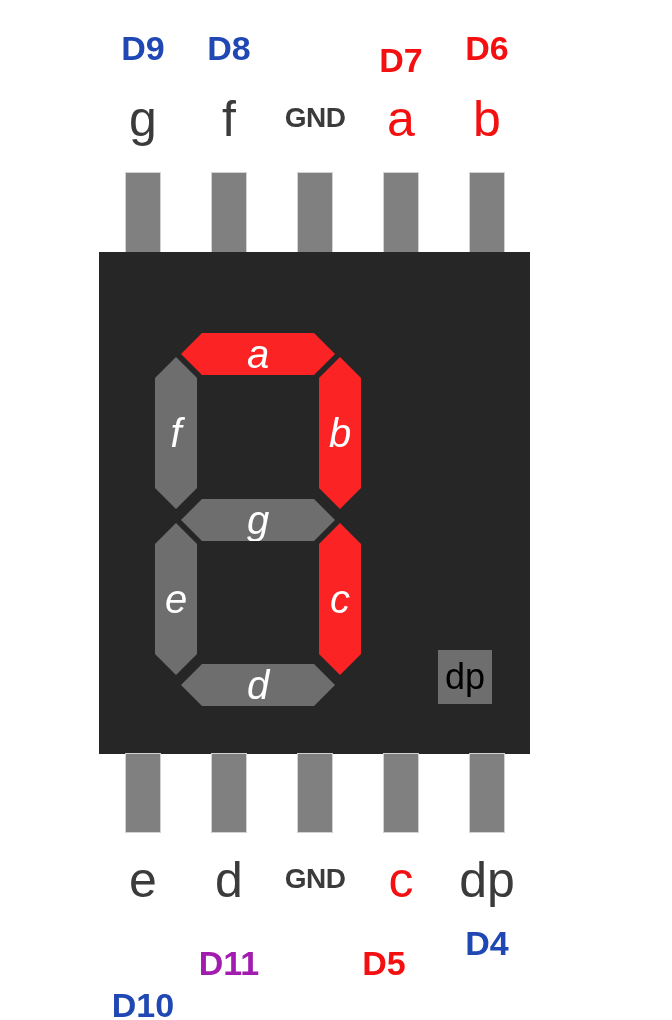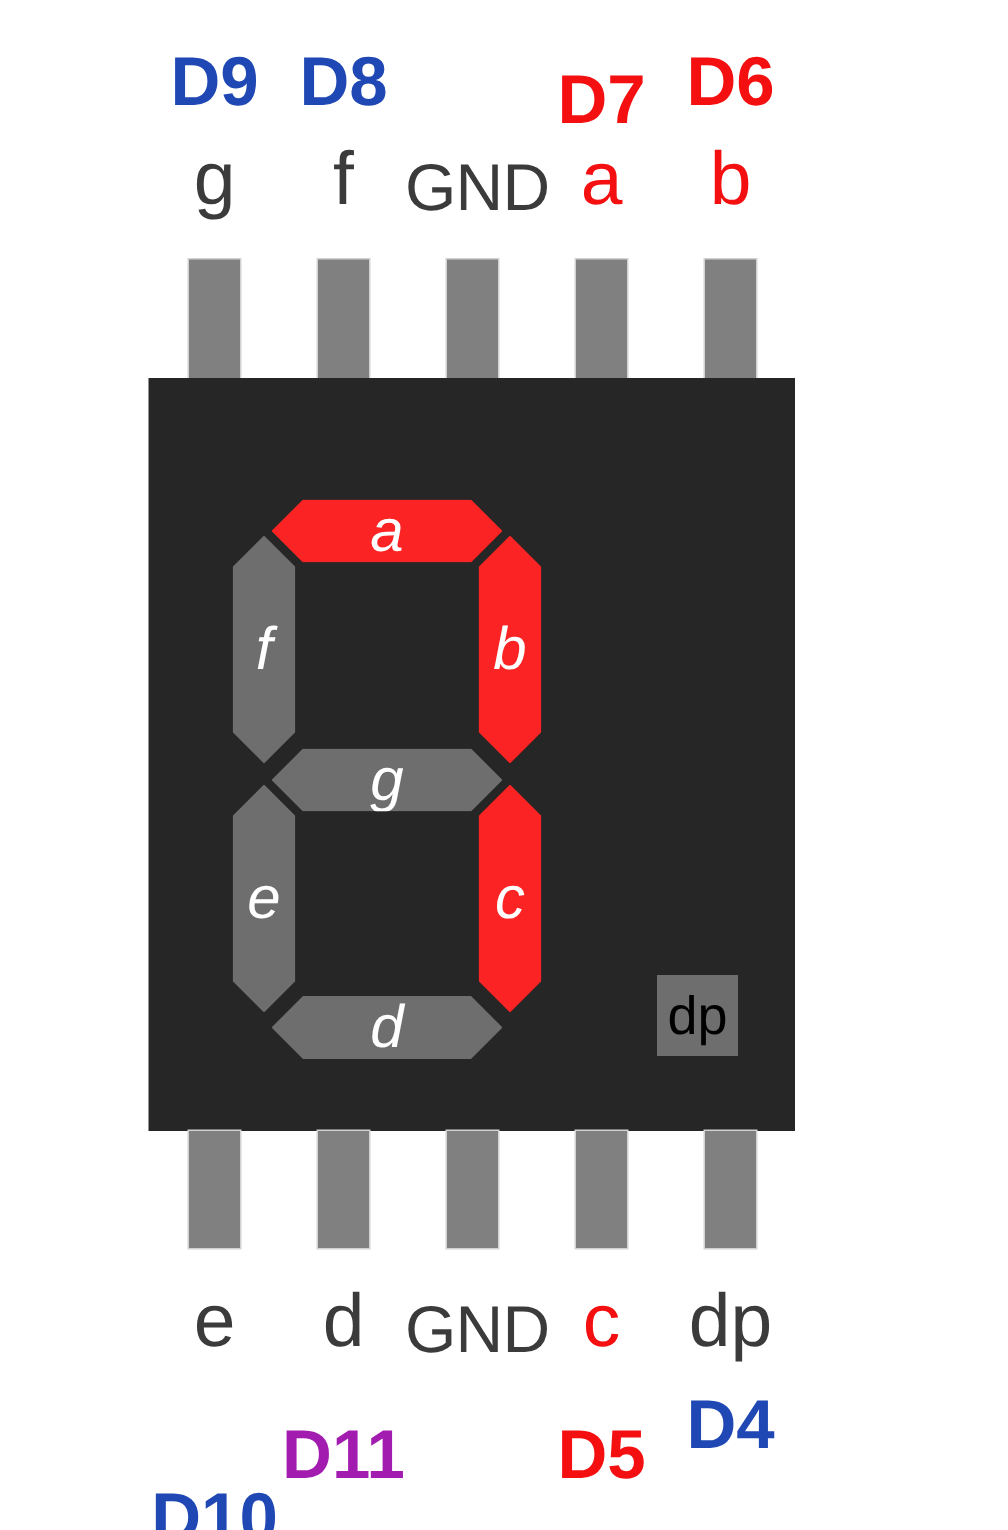--- a/index.html
+++ b/index.html
@@ -11,40 +11,41 @@
     width: 672px;
     height: 1020px;
     position: relative;
     font-family: "Liberation Sans", sans-serif;
     overflow: hidden;
   }
 
   
   .pin-num {
     position: absolute;
-    font-size: 46px;
+    font-size: 34px;
     font-weight: bold;
     text-align: center;
     line-height: 1;
     white-space: nowrap;
   }
 
   
   .pin-fn {
     position: absolute;
     font-size: 50px;
     font-weight: normal;
     text-align: center;
     line-height: 1;
     white-space: nowrap;
     color: #3b3b3b;
   }
   .pin-fn.small {
-    font-size: 44px;
+    font-size: 28px;
     letter-spacing: -0.5px;
+    font-weight: bold;
   }
 
   
   .pin {
     position: absolute;
     width: 34px;
     background: #808080;
     box-shadow: 0 0 0 1px #d2d2d2;
   }
   .pin.top    { top: 173px;  height: 80px; }
@@ -188,14 +189,14 @@
 
 <div class="pin-fn" style="left: 103px; top: 855px; width: 80px; color: rgb(59, 59, 59);">e</div>
 <div class="pin-fn" style="left: 189px; top: 855px; width: 80px; color: rgb(59, 59, 59);">d</div>
 <div class="pin-fn small" style="left: 270px; top: 865px; width: 90px; color: rgb(59, 59, 59);">GND</div>
 <div class="pin-fn" style="left: 361px; top: 855px; width: 80px; color: rgb(244, 16, 16);">c</div>
 <div class="pin-fn" style="left: 447px; top: 855px; width: 80px; color: rgb(59, 59, 59);">dp</div>
 
 <div class="pin-num" style="left: 98px; top: 988px; width: 90px; color: rgb(32, 72, 180);">D10</div>
 <div class="pin-num" style="left: 184px; top: 946px; width: 90px; color: #a21caf;">D11</div>
 <div class="pin-num" style="left: 275px; top: 946px; width: 80px; color: rgb(32, 72, 180);"></div>
-<div class="pin-num" style="left: 361px; top: 946px; width: 80px; color: rgb(244, 16, 16);">D5</div>
+<div class="pin-num" style="left: 344px; top: 946px; width: 80px; color: rgb(244, 16, 16);">D5</div>
 <div class="pin-num" style="left: 447px; top: 926px; width: 80px; color: rgb(32, 72, 180);">D4</div>
 
 </body></html>

